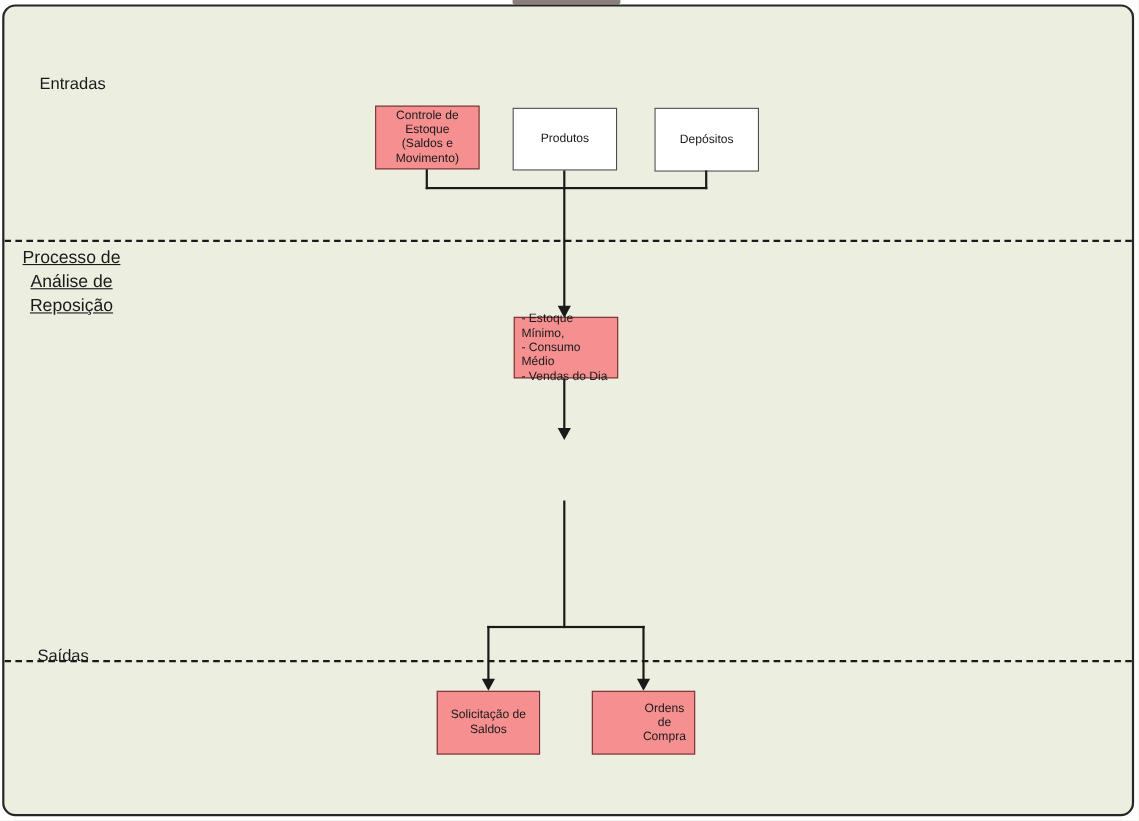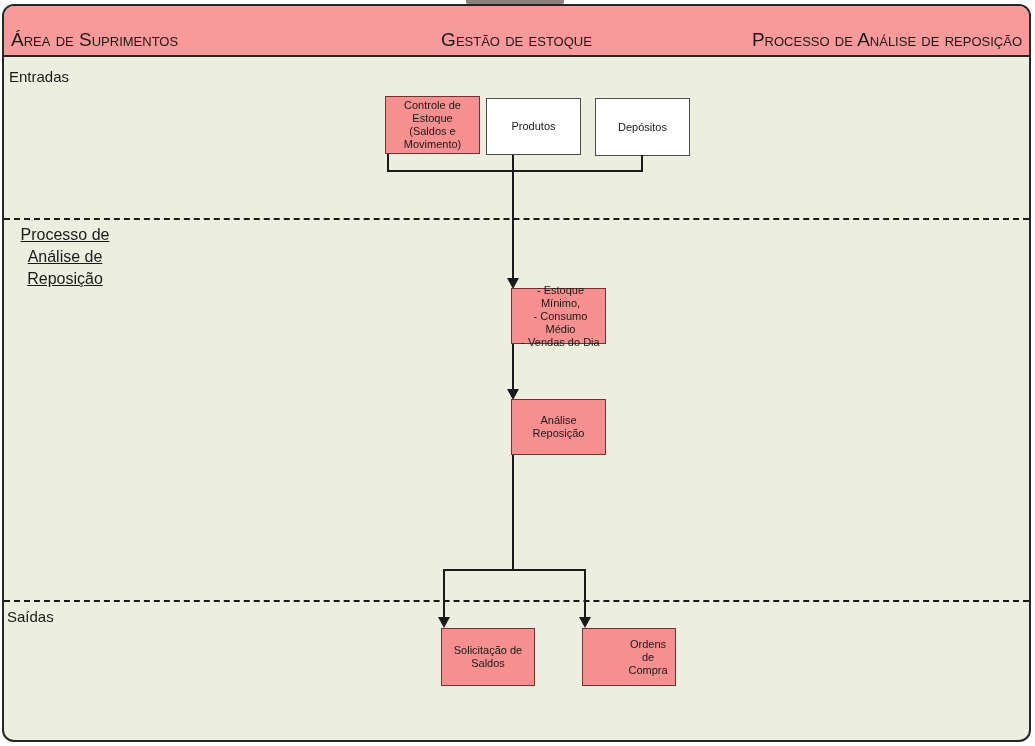--- a/index.html
+++ b/index.html
@@ -39,38 +39,38 @@
   .hdr span{
     position:absolute;bottom:4px;
     font-variant:small-caps;
     font-size:19px;
     white-space:nowrap;
   }
   .hdr .l{left:7px;}
   .hdr .c{left:50%;transform:translateX(-50%);}
   .hdr .r{right:7px;}
   .lane-label{
-    position:absolute;font-size:15px;
+    position:absolute;font-size:15px;margin-left:27px;
   }
   .proc-label{
     position:absolute;left:4px;top:218px;width:114px;
     font-size:16px;line-height:22px;text-align:center;
     text-decoration:underline;
   }
   .box{
     position:absolute;
     display:flex;align-items:center;justify-content:center;
     text-align:center;
     font-size:11px;line-height:13px;
     white-space:pre-line;
     padding:2px;
   }
-  .box.pink{background:var(--node-pink);border:1px solid var(--pink-border);margin-left:44px;}
+  .box.pink{background:var(--node-pink);border:1px solid var(--pink-border);}
   .box.white{background:var(--node-white);border:1px solid var(--white-border);}
-  .box.left{justify-content:flex-start;text-align:center;padding-left:6px;}
+  .box.left{justify-content:flex-start;text-align:left;padding-left:6px;}
   .vline,.hline{position:absolute;background:var(--line);}
   .vline{width:2px;}
   .hline{height:2px;}
   .dash{
     position:absolute;left:0;right:0;height:0;
     border-top:2px dashed var(--line);
   }
   .arrow{
     position:absolute;width:0;height:0;
     border-left:6px solid transparent;
@@ -78,53 +78,47 @@
     border-top:11px solid var(--line);
   }
 </style>
 </head>
 <body>
 
 <div class="artifact"></div>
 
 <div class="canvas">
 
-  <div class="hdr">
-    <span class="l">Área de Suprimentos</span>
-    <span class="c">Gestão de estoque</span>
-    <span class="r">Processo de Análise de reposição</span>
-  </div>
 
   <div class="lane-label" style="left:5px;top:62px;">Entradas</div>
   <div class="proc-label">Processo de Análise de Reposição</div>
-  <div class="lane-label" style="left:3px;top:602px;">Saídas</div>
+  <div class="lane-label" style="left:3px;top:582px;">Saídas</div>
 
   <div class="dash" style="top:212px;"></div>
   <div class="dash" style="top:594px;"></div>
 
   <div class="box pink" style="left:337px;top:90px;width:95px;height:58px;">Controle de
 Estoque
 (Saldos e
 Movimento)</div>
-  <div class="box white" style="left:482px;top:92px;width:95px;height:57px;">Produtos</div>
+  <div class="box white" style="left:462px;top:92px;width:95px;height:57px;">Produtos</div>
   <div class="box white" style="left:591px;top:92px;width:95px;height:58px;">Depósitos</div>
 
   <div class="vline" style="left:383px;top:148px;height:18px;"></div>
   <div class="vline" style="left:508px;top:149px;height:17px;"></div>
   <div class="vline" style="left:637px;top:149px;height:17px;"></div>
   <div class="hline" style="left:383px;top:164px;width:256px;"></div>
   <div class="vline" style="left:508px;top:165px;height:108px;"></div>
   <div class="arrow" style="left:503px;top:272px;"></div>
 
   <div class="box pink left" style="left:463px;top:282px;width:95px;height:56px;">- Estoque Mínimo,
 - Consumo Médio
 - Vendas do Dia</div>
   <div class="vline" style="left:508px;top:338px;height:46px;"></div>
   <div class="arrow" style="left:503px;top:383px;"></div>
-  <div class="box pink" style="left:463px;top:393px;width:95px;height:56px;">Análise Reposição</div>
 
   <div class="vline" style="left:508px;top:449px;height:116px;"></div>
   <div class="hline" style="left:439px;top:563px;width:143px;"></div>
   <div class="vline" style="left:439px;top:563px;height:49px;"></div>
   <div class="vline" style="left:580px;top:563px;height:49px;"></div>
   <div class="arrow" style="left:434px;top:611px;"></div>
   <div class="arrow" style="left:575px;top:611px;"></div>
 
   <div class="box pink" style="left:393px;top:622px;width:94px;height:58px;">Solicitação de
 Saldos</div>

